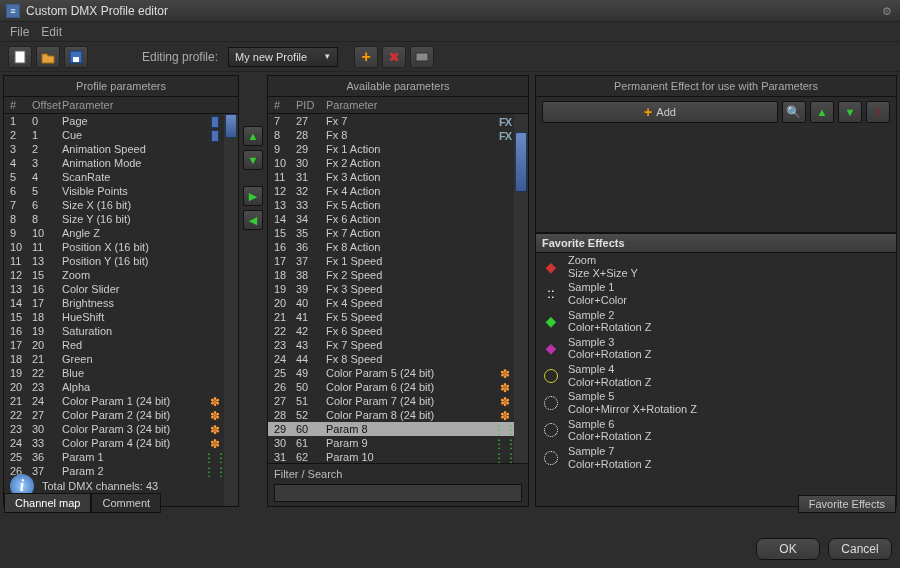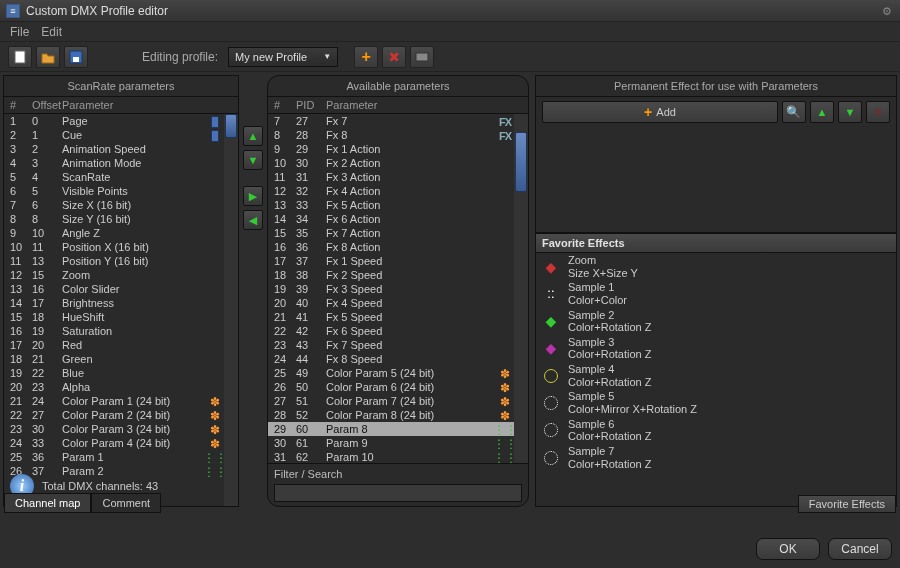--- a/index.html
+++ b/index.html
@@ -10,21 +10,21 @@
   .titlebar-right { width: 12px; height: 12px; color: #888; }
   .menubar { height: 20px; display: flex; align-items: center; gap: 12px; padding: 0 10px; color: #aaa; font-size: 12px; border-bottom: 1px solid #222;}
   .menubar span { cursor: default; }
   .toolbar-row { height: 30px; display: flex; align-items: center; gap: 4px; padding: 0 8px; border-bottom: 1px solid #222;}
   .btn { width: 24px; height: 22px; background: linear-gradient(#4a4a4a,#3a3a3a); border: 1px solid #222; border-radius: 2px; display: inline-flex; align-items: center; justify-content: center; cursor: pointer; }
   .editing-label { margin-left: 50px; color: #aaa; font-size: 12px; }
   .profile-select { width: 110px; height: 20px; background: linear-gradient(#3a3a3a,#2a2a2a); border: 1px solid #111; color: #ddd; font-size: 11px; display: flex; align-items: center; padding: 0 6px; margin-left: 6px; justify-content: space-between;}
   .main { display: flex; height: 438px; }
   .panel { display: flex; flex-direction: column; border: 1px solid #111; margin: 3px; background: #2a2a2a; flex-shrink: 0; }
   .panel.left { width: 236px; }
-  .panel.mid { width: 262px; border-radius: 12px; }
+  .panel.mid { width: 262px; }
   .panel.right { flex: 1; }
   .panel-header { text-align: center; padding: 4px 0; color: #aaa; font-size: 11px; border-bottom: 1px solid #111;}
   .columns { display: flex; padding: 2px 6px; color: #999; font-size: 11px; border-bottom: 1px solid #111;}
   .list { flex: 1; overflow: hidden; font-size: 11px; position: relative;}
   .row { display: flex; padding: 1px 6px; color: #ccc; white-space: nowrap;}
   .row.selected { background: #aaa; color: #111; }
   .c-num { width: 22px; }
   .c-off { width: 30px; }
   .c-param { flex: 1; overflow: hidden; }
   .c-pid { width: 30px; }
@@ -103,21 +103,21 @@
   <span class="btn">
       <svg width="14" height="10">
         <rect x="1" y="1" width="12" height="8" fill="#888" stroke="#333"></rect>
       </svg>
     </span>
 </div>
 
 <div class="main">
 
   <div class="panel left">
-    <div class="panel-header">ScanRate parameters</div>
+    <div class="panel-header">Profile parameters</div>
     <div class="columns">
       <span class="c-num">#</span>
       <span class="c-off">Offset</span>
       <span class="c-param">Parameter</span>
     </div>
     <div class="list" id="left-list">
       <div class="row">
           <span class="c-num">1</span>
           <span class="c-off">0</span>
           <span class="c-param">Page</span>

